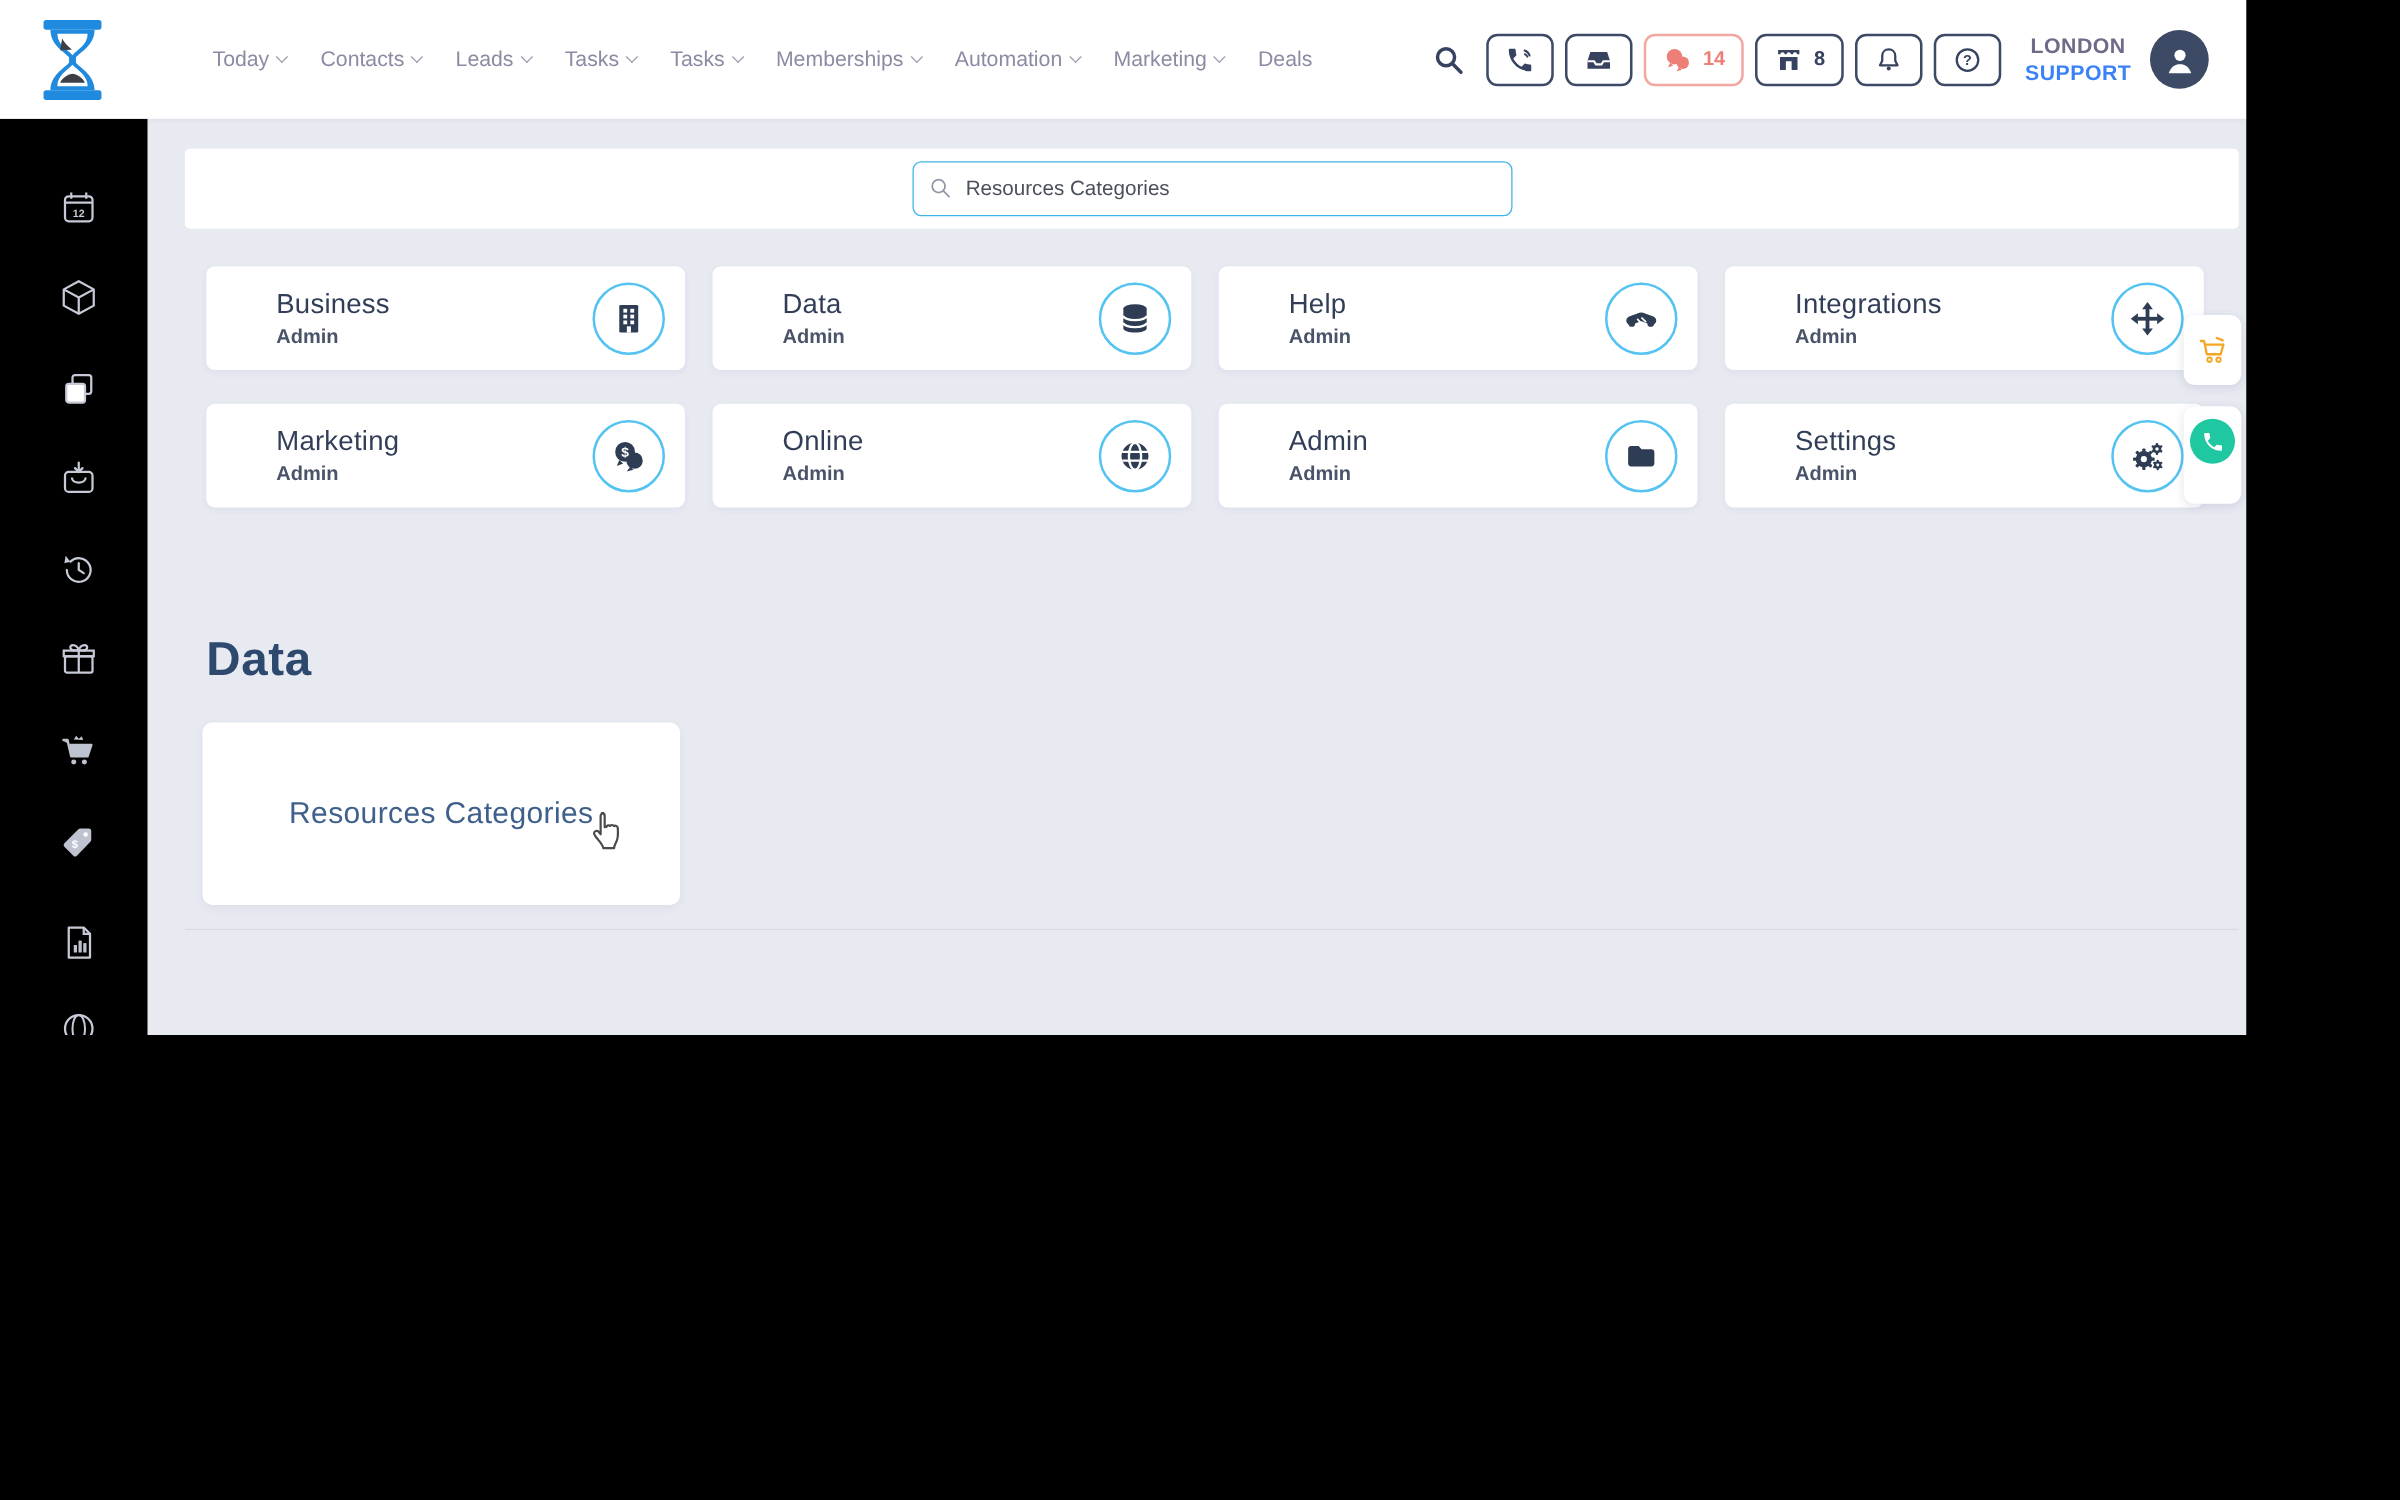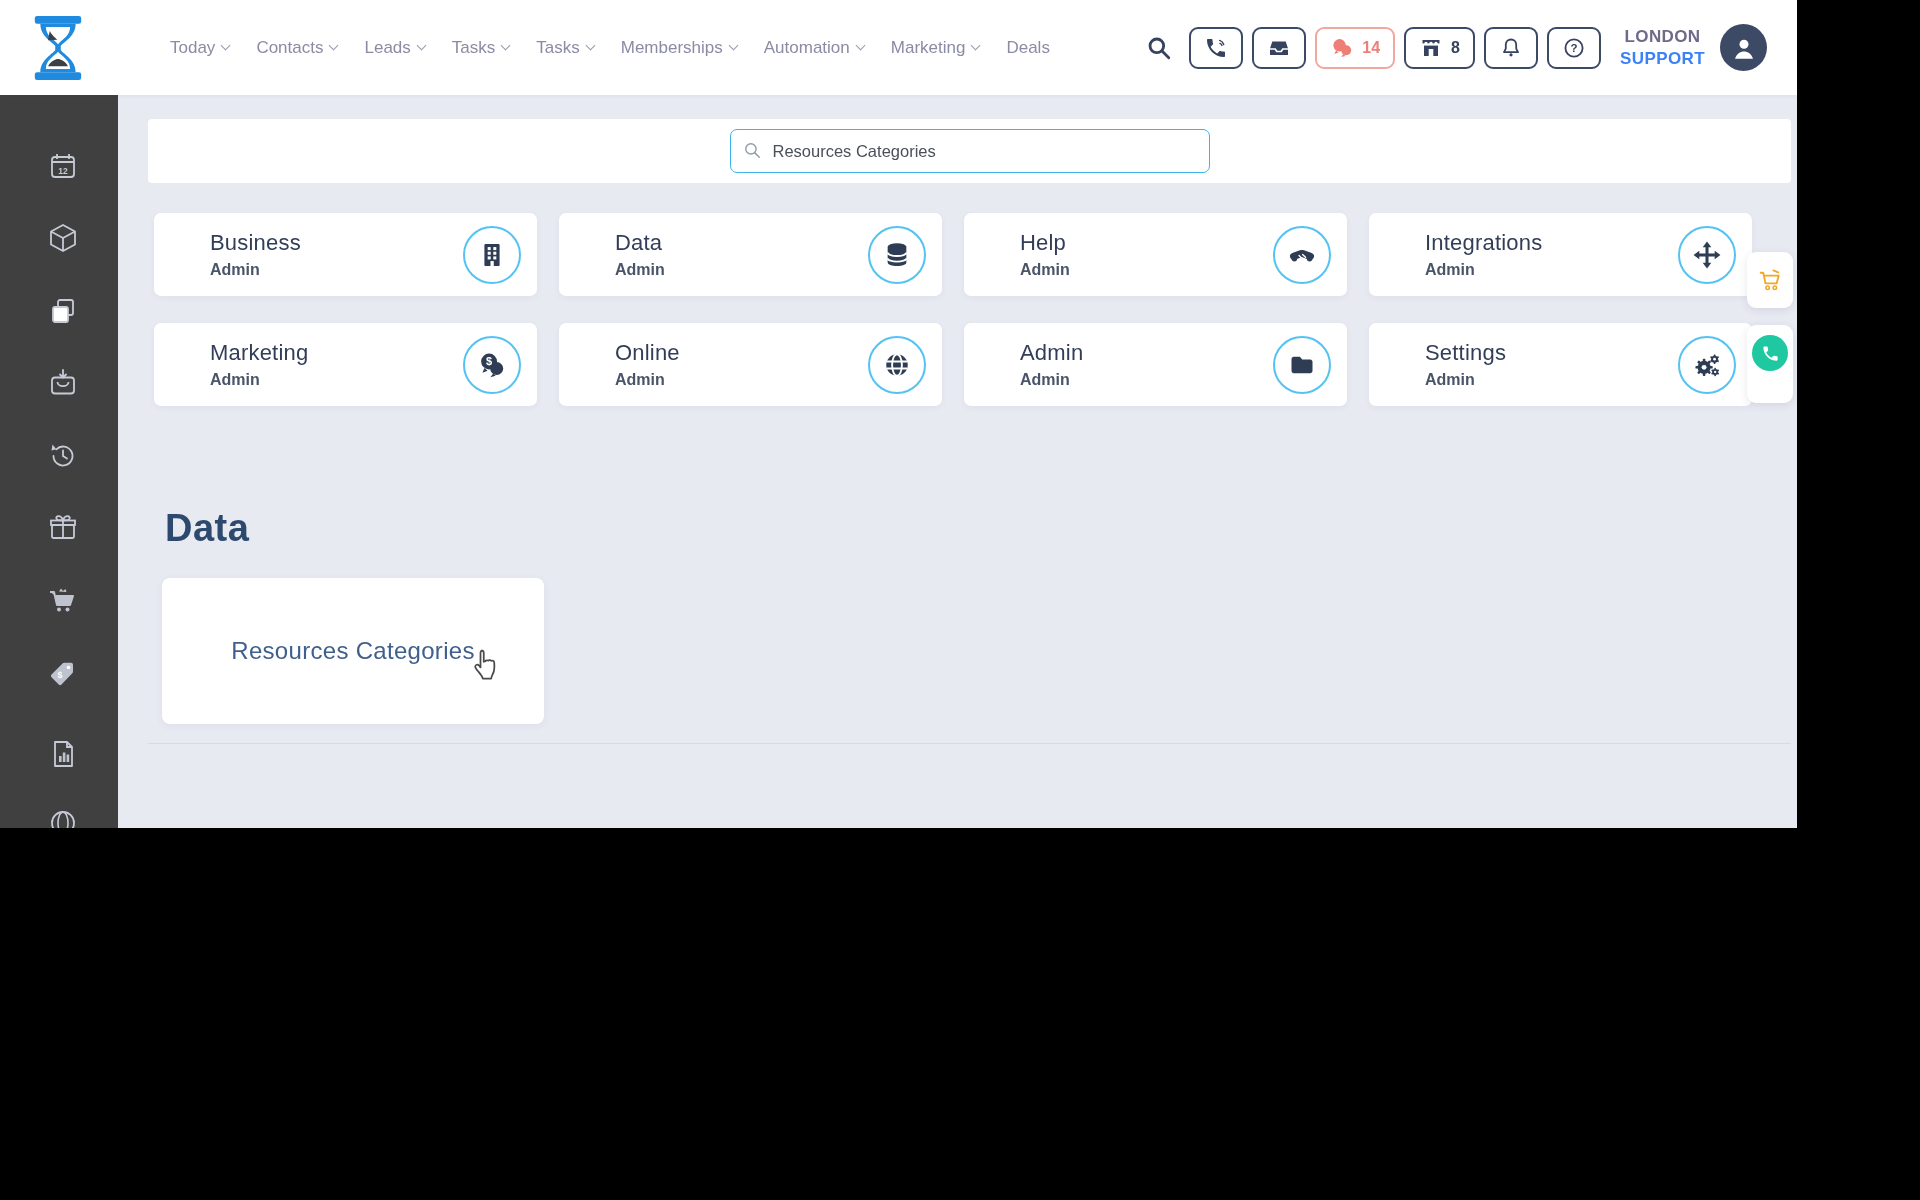--- a/index.html
+++ b/index.html
@@ -24,34 +24,34 @@
   .tb-btn svg { width:24px; height:24px; }
   .tb-btn.salmon { border-color:#f2a7a1; color:#ee7f76; }
   .badge-num { font-size:16px; font-weight:bold; }
   .account { text-align:center; line-height:1.25; margin:0 6px 0 10px; font-weight:bold; font-size:17px; letter-spacing:.4px;}
   .account .l1 { color:#6e6a88; }
   .account .l2 { color:#3b82f6; }
   .avatar { width:47px; height:47px; border-radius:50%; background:#3d4a66; display:flex; align-items:center; justify-content:center; cursor:pointer;}
   .avatar svg { width:30px; height:30px; }
 
   
-  .sidebar { position:absolute; left:0; top:95px; width:118px; height:733px; background:#404040; z-index:4; }
+  .sidebar { position:absolute; left:0; top:95px; width:118px; height:733px; background:#000000; z-index:4; }
   .side-ic { position:absolute; left:47px; width:32px; height:32px; color:#c6cad6; cursor:pointer; }
   .side-ic svg { width:32px; height:32px; }
 
   
   .main { position:absolute; left:118px; top:95px; right:0; bottom:0; }
   .search-panel { position:absolute; left:30px; right:6px; top:24px; height:64px; background:#fff; border-radius:4px; }
   .search-box { position:relative; width:480px; height:44px; margin:10px auto 0 auto; }
   .search-box input { width:100%; height:100%; border:1.5px solid #3fb4e6; border-radius:7px; outline:none;
                       padding:0 14px 0 42px; font-size:16.5px; color:#4a4f5a; background:#fff;
                       font-family:"Liberation Sans", sans-serif; }
   .search-box .mag { position:absolute; left:13px; top:12px; width:19px; height:19px; color:#9299a6; }
 
-  .grid { position:absolute; left:36px; top:118px; width:1598px; display:grid;
+  .grid { position:absolute; left:47px; top:118px; width:1598px; display:grid;
           grid-template-columns:repeat(4, 383px); grid-auto-rows:83px; column-gap:22px; row-gap:27px; }
   .card { position:relative; background:#fff; border-radius:7px; box-shadow:0 2px 6px rgba(40,60,100,.05);
           display:flex; flex-direction:column; justify-content:center; padding-left:56px; cursor:pointer; }
   .card .title { font-size:22px; color:#323e58; letter-spacing:.2px; }
   .card .sub { font-size:16px; color:#4a5468; margin-top:5px; font-weight:bold; }
   .card .circ { position:absolute; right:16px; top:50%; transform:translateY(-50%);
                 width:58px; height:58px; border-radius:50%; border:2px solid #55c3f2; background:#fff;
                 display:flex; align-items:center; justify-content:center; color:#2e3d54; }
   .card .circ svg { width:28px; height:28px; }
 

